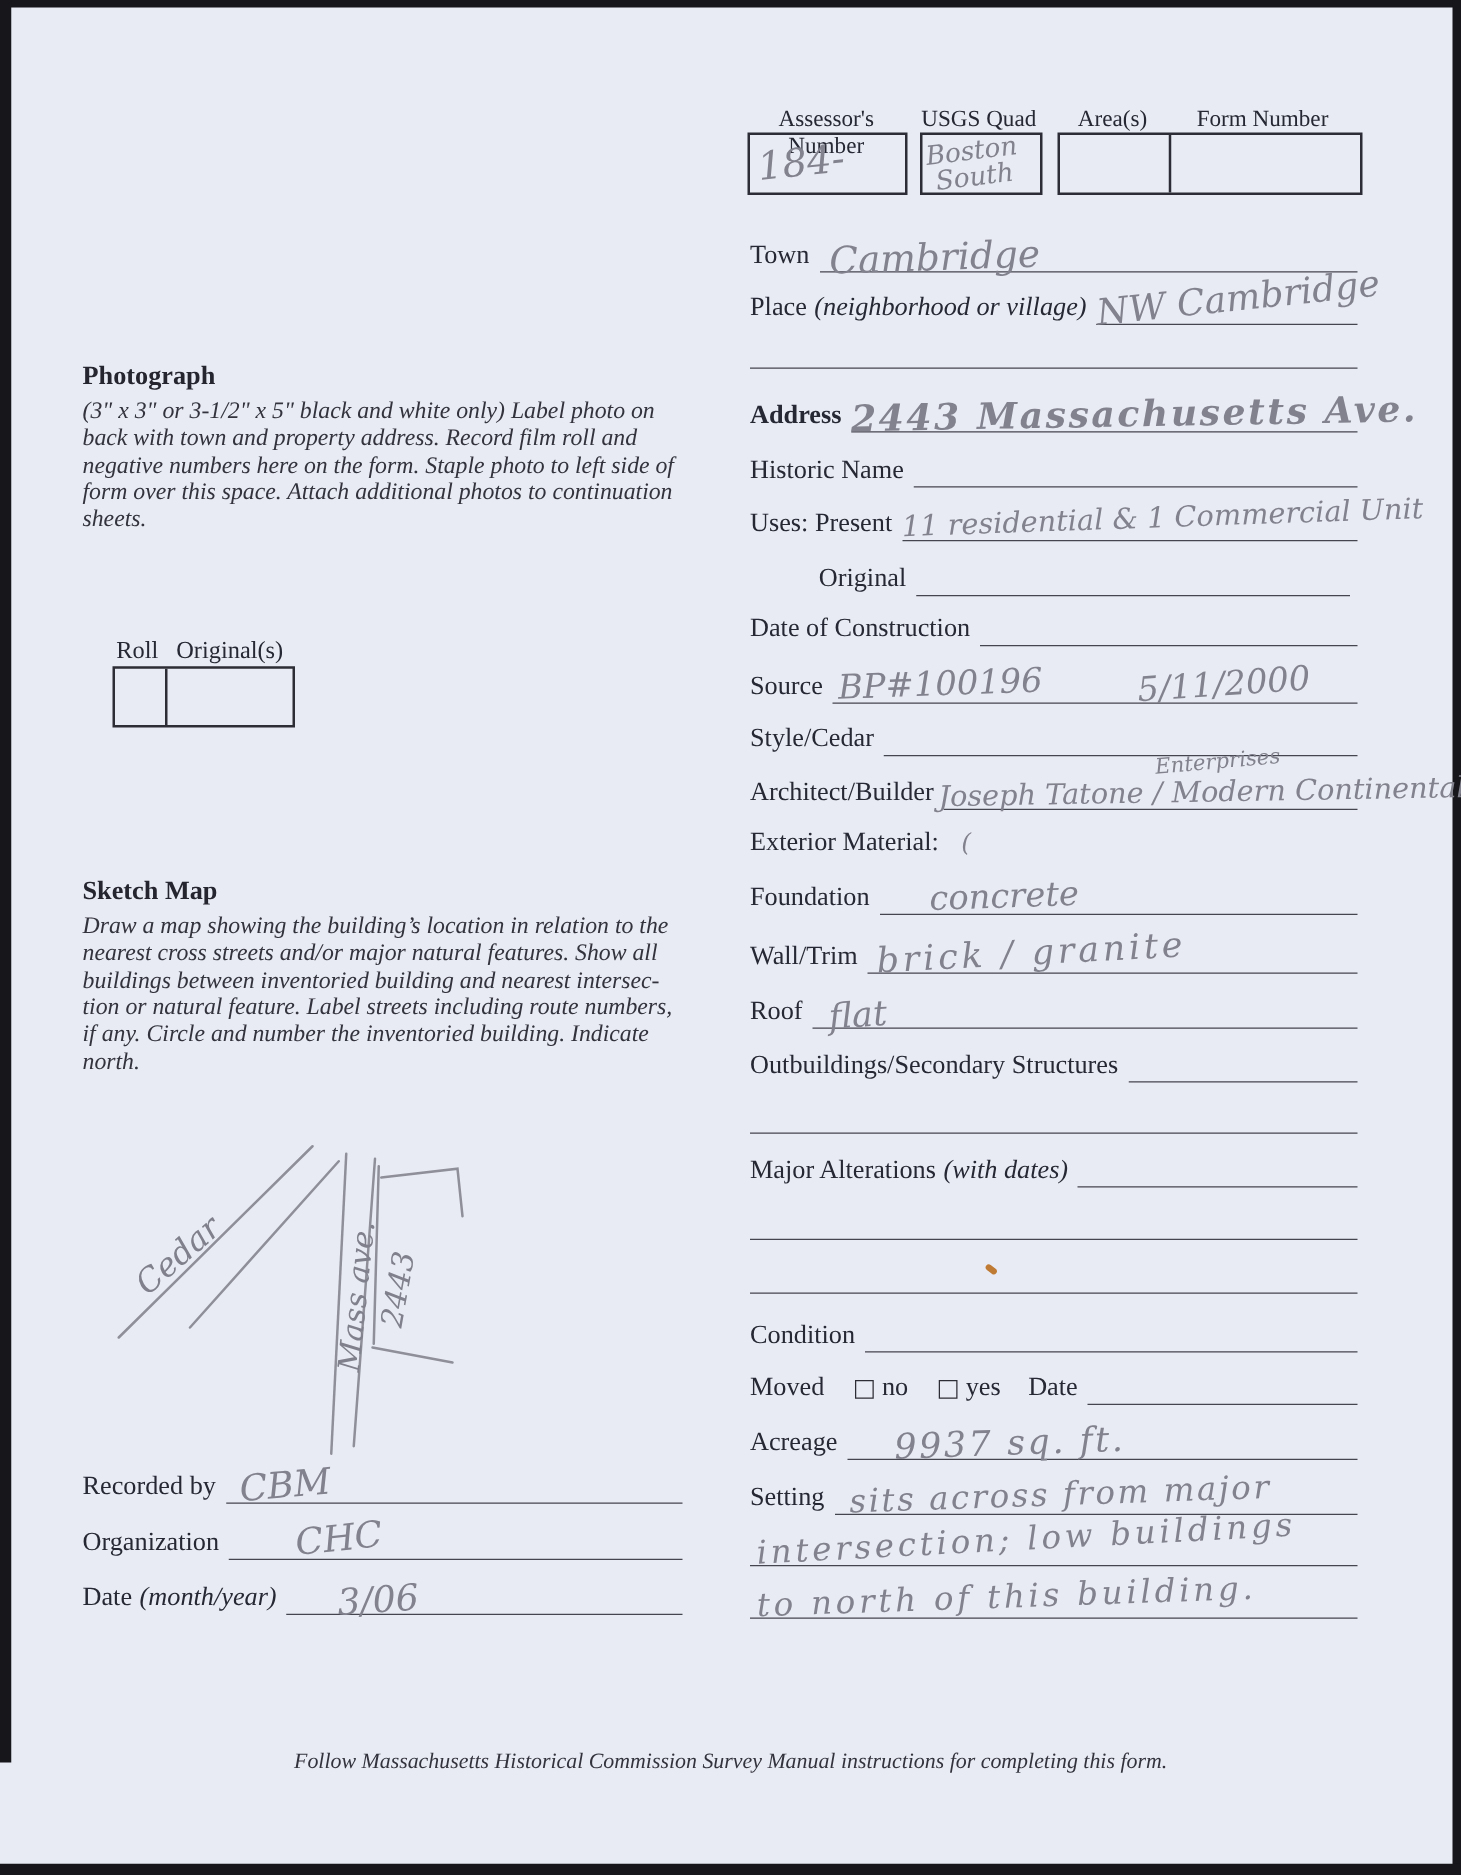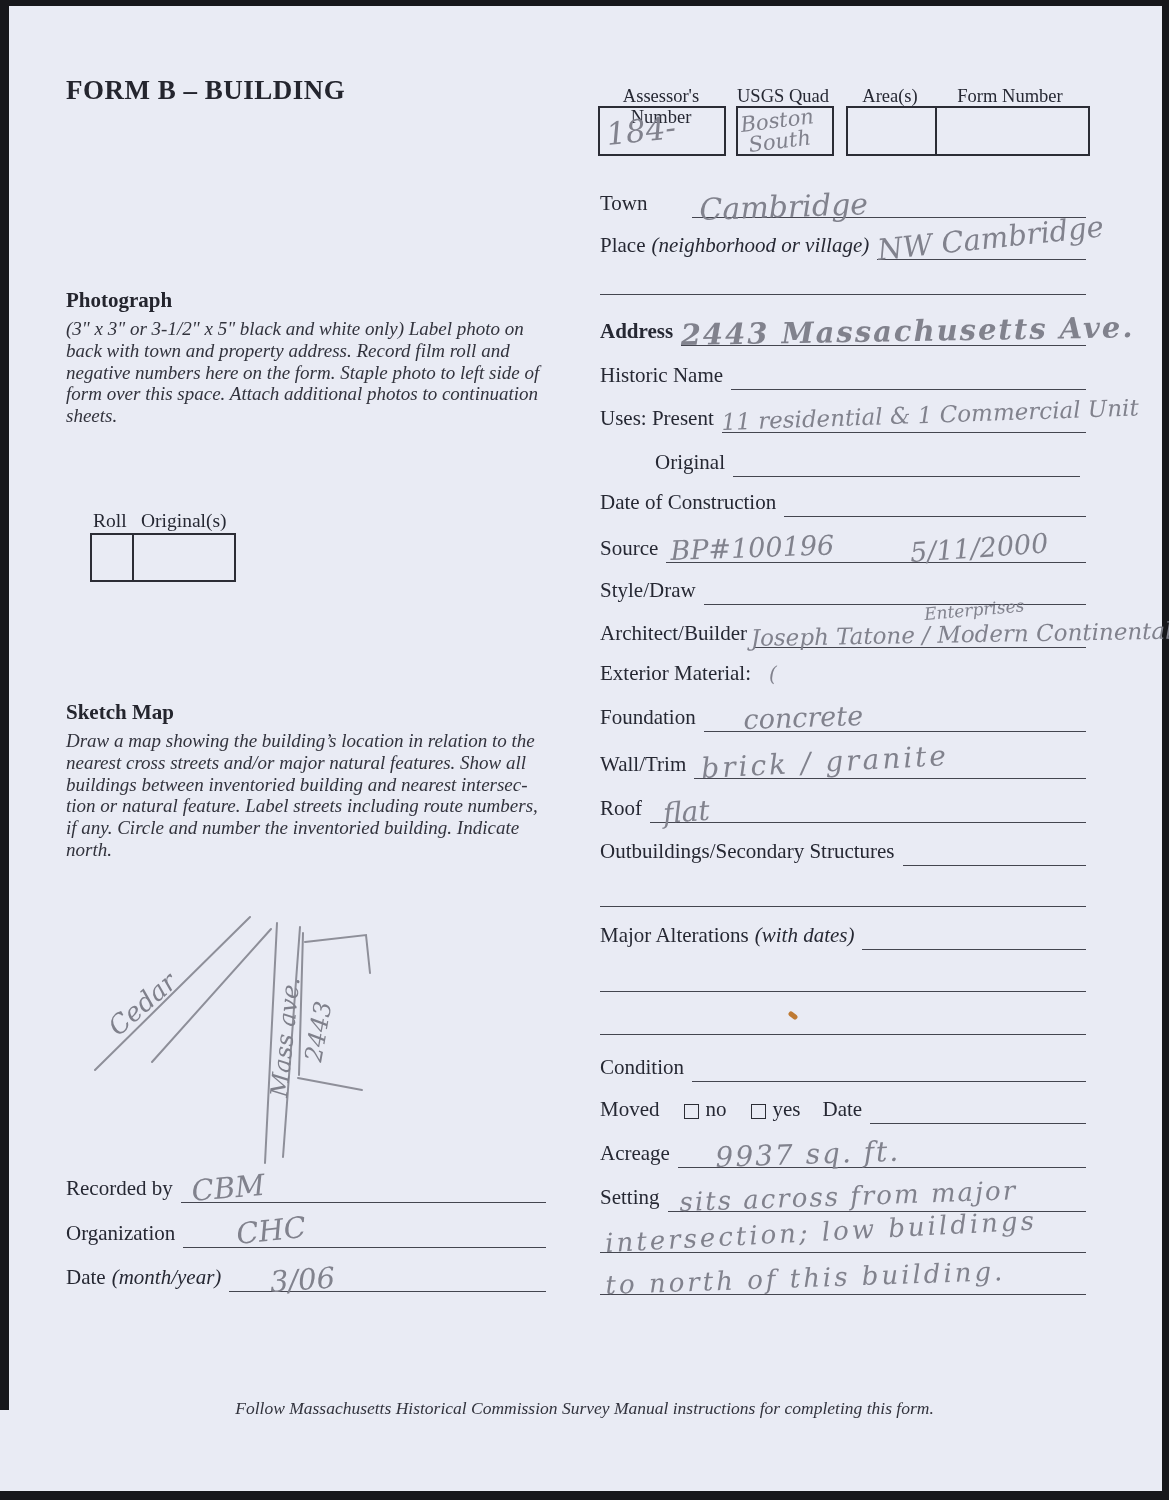--- a/index.html
+++ b/index.html
@@ -34,21 +34,20 @@
 </head>
 <body>
 
 <div class="page">
 
   <div class="edge edge-top"></div>
   <div class="edge edge-left"></div>
   <div class="edge edge-right"></div>
   <div class="edge edge-bottom"></div>
 
-  <div class="form-title">FORM B – BUILDING</div>
 
   <div class="sect-head" style="left:66px;top:288px;">Photograph</div>
   <div class="instr" style="left:66px;top:318px;width:490px;">
     <div>(3" x 3" or 3-1/2" x 5" black and white only) Label photo on</div>
     <div>back with town and property address. Record film roll and</div>
     <div>negative numbers here on the form. Staple photo to left side of</div>
     <div>form over this space. Attach additional photos to continuation</div>
     <div>sheets.</div>
   </div>
 
@@ -111,21 +110,21 @@
     <span class="hw" style="left:8px;bottom:4px;font-size:31px;transform:rotate(-6deg);">184-</span>
   </div>
   <div class="tbox" style="left:736px;top:106px;width:94px;height:46px;">
     <span class="hw" style="left:4px;bottom:18px;font-size:21px;transform:rotate(-7deg);">Boston</span>
     <span class="hw" style="left:12px;bottom:-2px;font-size:21px;transform:rotate(-7deg);">South</span>
   </div>
   <div class="tbox" style="left:846px;top:106px;width:240px;height:46px;">
     <div class="tdiv" style="left:87px;"></div>
   </div>
 
-  <div class="row" style="left:600px;top:182px;width:486px;height:36px;gap:36px;">
+  <div class="row" style="left:600px;top:182px;width:486px;height:36px;">
     <span class="lbl">Town</span>
     <span class="line">
       <span class="hw" style="left:8px;font-size:30px;transform:rotate(-2deg);bottom:-8px;">Cambridge</span>
     </span>
   </div>
 
   <div class="row" style="left:600px;top:224px;width:486px;height:36px;">
     <span class="lbl">Place</span>
     <span class="lbl it">(neighborhood or village)</span>
     <span class="line">
@@ -168,21 +167,21 @@
 
   <div class="row" style="left:600px;top:527px;width:486px;height:36px;">
     <span class="lbl">Source</span>
     <span class="line">
       <span class="hw" style="left:5px;font-size:27px;transform:rotate(-2deg);bottom:-2px;">BP#100196</span>
       <span class="hw" style="left:245px;font-size:27px;transform:rotate(-4deg);bottom:-4px;">5/11/2000</span>
     </span>
   </div>
 
   <div class="row" style="left:600px;top:569px;width:486px;height:36px;">
-    <span class="lbl">Style/Draw</span>
+    <span class="lbl">Style/Cedar</span>
     <span class="line"></span>
   </div>
 
   <div class="row" style="left:600px;top:612px;width:486px;height:36px;">
     <span class="lbl">Architect/Builder</span>
     <span class="line">
       <span class="hw" style="left:-4px;font-size:23px;transform:rotate(-1deg);bottom:-3px;">Joseph Tatone / Modern Continental</span>
       <span class="hw" style="left:170px;font-size:17px;transform:rotate(-5deg);bottom:24px;">Enterprises</span>
     </span>
   </div>

